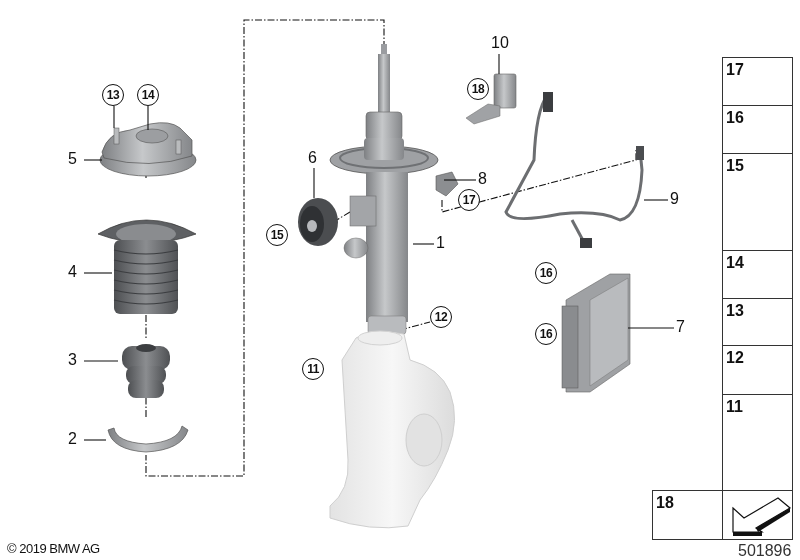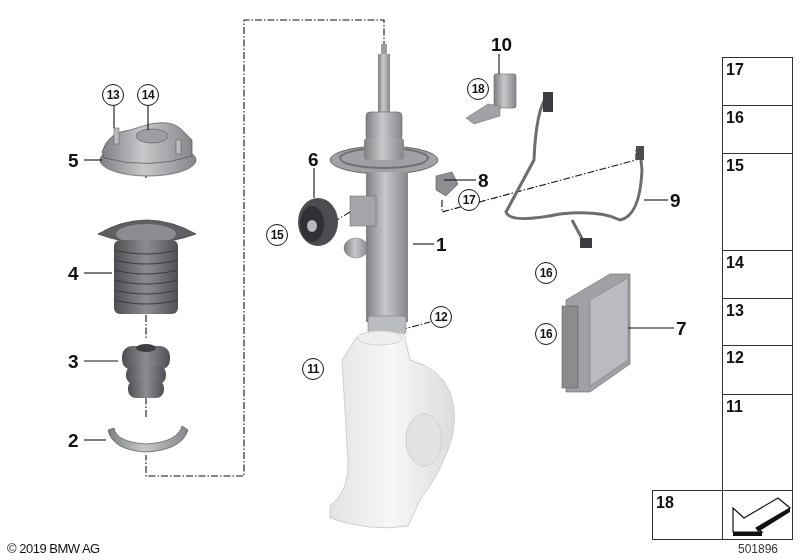--- a/index.html
+++ b/index.html
@@ -1,23 +1,23 @@
 <!DOCTYPE html>
 <html><head>
 <meta charset="utf-8">
 <style>
   html,body{margin:0;padding:0;background:#fff;}
   body{width:800px;height:560px;position:relative;overflow:hidden;font-family:"Liberation Sans",sans-serif;}
   #canvas{position:absolute;left:0;top:0;width:800px;height:560px;}
-  .lbl{position:absolute;font-weight:bold;font-size:19px;color:#111;line-height:1;}
+  .lbl{position:absolute;font-weight:normal;font-size:16px;color:#111;line-height:1;}
   .circ{position:absolute;width:22px;height:22px;border:1.5px solid #111;border-radius:50%;font-size:12px;font-weight:bold;color:#111;display:flex;align-items:center;justify-content:center;background:#fff;box-sizing:border-box;letter-spacing:-0.5px;}
   .cell{position:absolute;border:1px solid #333;box-sizing:border-box;background:#fff;}
   .cell .num{position:absolute;left:3px;top:3px;font-weight:bold;font-size:16px;color:#111;}
   .copyright{position:absolute;left:7px;top:541px;font-size:13px;color:#111;letter-spacing:-0.5px;text-align:center;}
-  .docid{position:absolute;left:738px;top:542px;font-size:12px;color:#333;}
+  .docid{position:absolute;left:738px;top:542px;font-size:16px;color:#333;}
 </style>
 </head>
 <body>
 
 <svg id="canvas" viewBox="0 0 800 560" xmlns="http://www.w3.org/2000/svg">
   <defs>
     <linearGradient id="gMetal" x1="0" x2="1" y1="0" y2="0">
       <stop offset="0" stop-color="#7e8083"></stop>
       <stop offset="0.45" stop-color="#c6c8ca"></stop>
       <stop offset="1" stop-color="#85878a"></stop>

